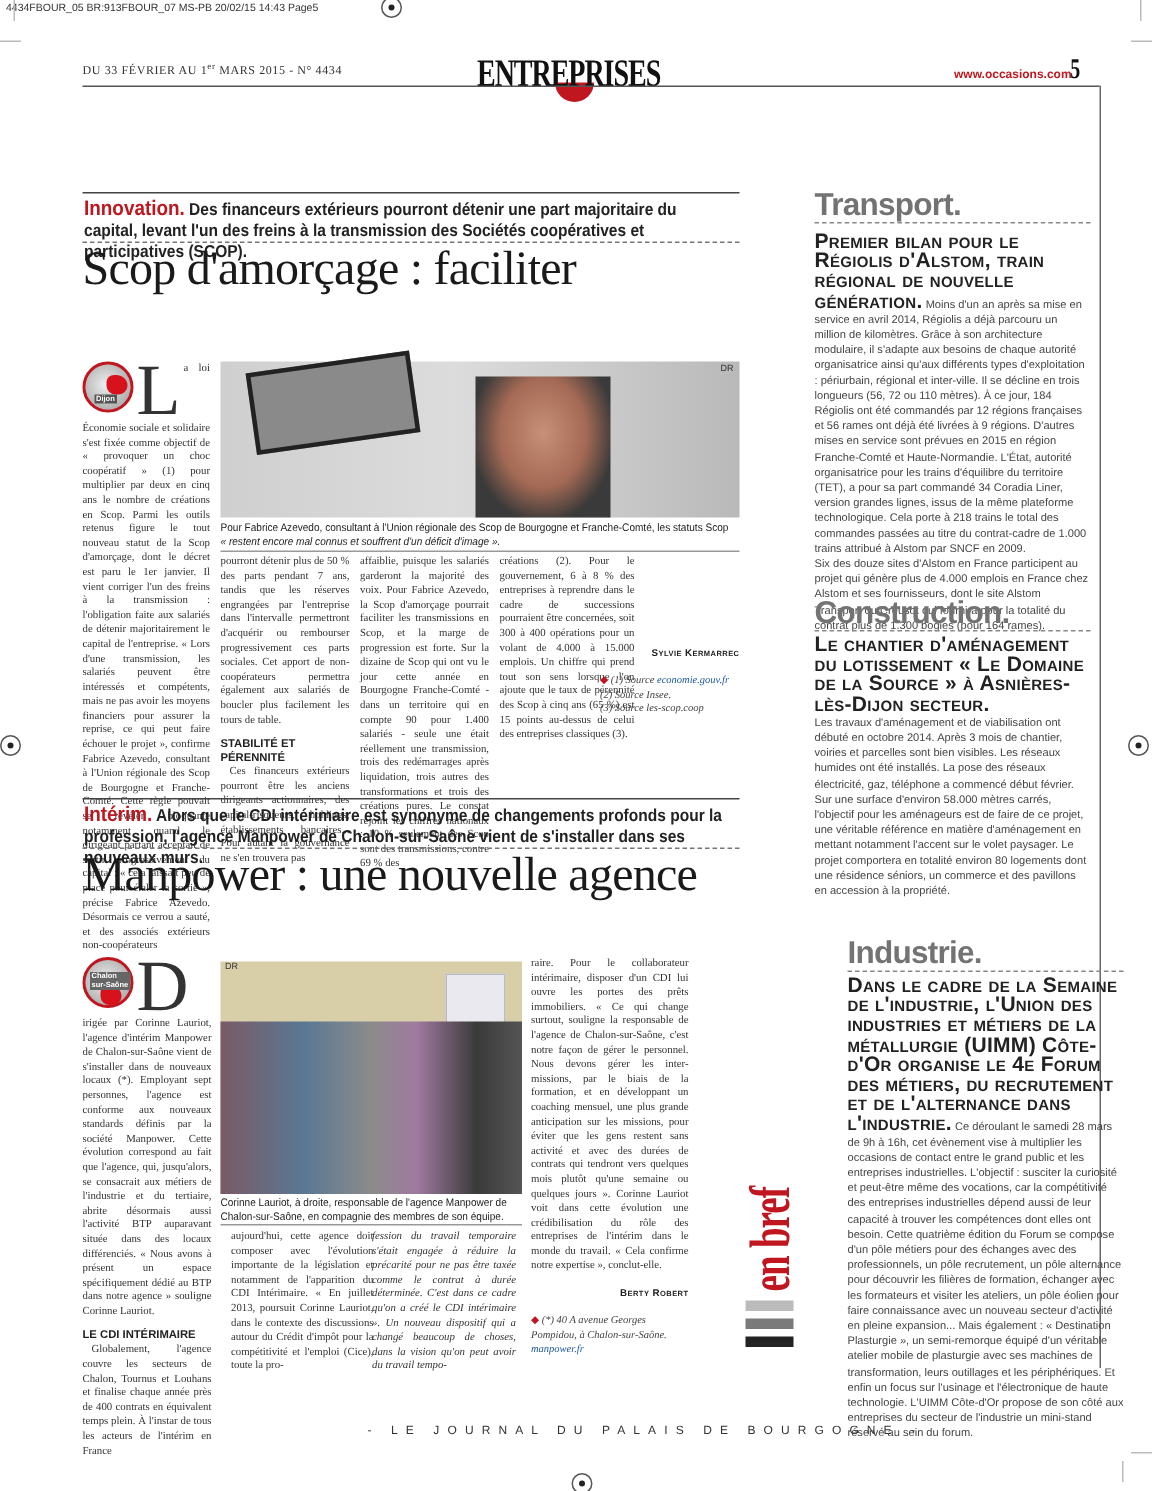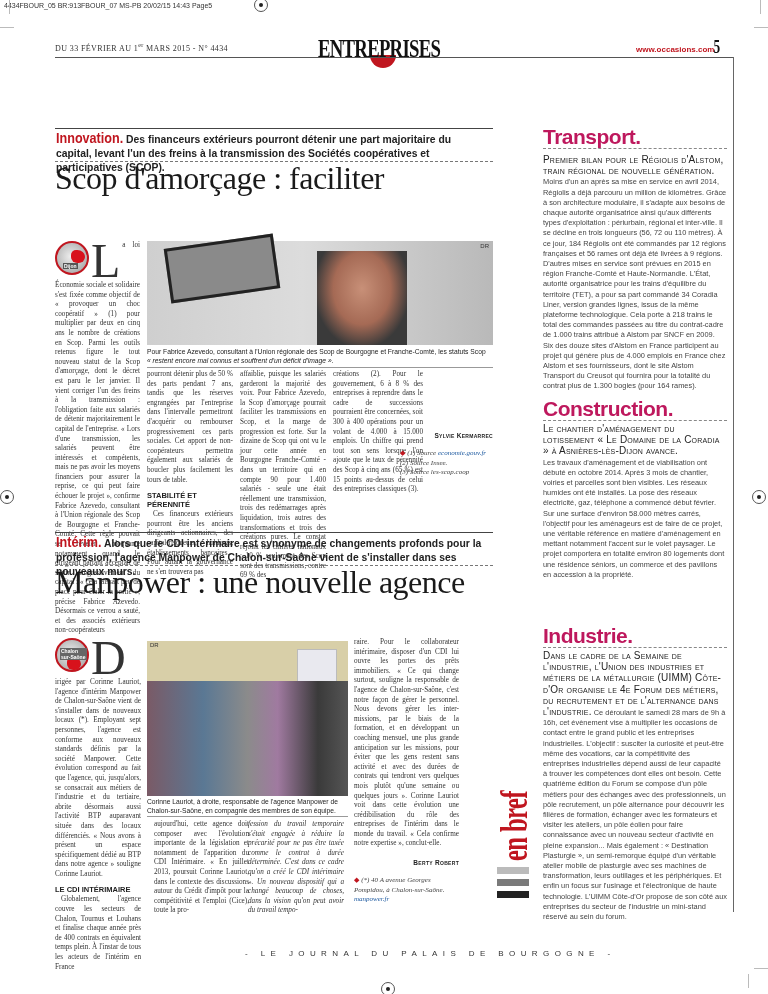--- a/index.html
+++ b/index.html
@@ -27,22 +27,22 @@
 .notes{font:italic 7px "Liberation Serif",serif;line-height:9.5px;color:#444}
 .notes .lnk{color:#1e5aa0}
 .diamond{color:#c0161f;font-style:normal}
 .photo{background:linear-gradient(135deg,#d9d9d9,#bdbdbd)}
 .caption{font:7.3px "Liberation Sans",sans-serif;line-height:9px;color:#222;transform:scaleX(.92);transform-origin:left;white-space:nowrap}
 .logo{width:34px;height:34px;border-radius:50%;border:2px solid #c0161f;background:radial-gradient(circle at 45% 45%,#eee,#999)}
 .logo .map{position:absolute;left:14px;top:7px;width:14px;height:13px;background:#d8121c;border-radius:40% 60% 50% 50%}
 .logo .lbl{position:absolute;left:6px;top:20px;font:bold 5px "Liberation Sans",sans-serif;color:#fff;background:#555;padding:0 1px}
 .dropcap{float:left;font:48px "Liberation Serif",serif;line-height:40px;margin:0 2px 0 0}
 .side{font:7.4px "Liberation Sans",sans-serif;line-height:10.2px;color:#444}
-.side .lead{font-weight:normal;color:#222;font-variant:small-caps;font-size:10px;letter-spacing:.2px}
-.shead{font:bold 21px "Liberation Sans",sans-serif;color:#be185d;letter-spacing:-.5px;border-bottom:1px dashed #888;line-height:22px}
+.side .lead{font-weight:bold;color:#222;font-variant:small-caps;font-size:14px;letter-spacing:.2px}
+.shead{font:bold 21px "Liberation Sans",sans-serif;color:#737373;letter-spacing:-.5px;border-bottom:1px dashed #888;line-height:22px}
 .vline{width:1px;background:#444}
 .enbref{left:490px;top:795px;width:40px;height:60px}
 .enbref span{display:block;font:bold 38px "Liberation Serif",serif;color:#c0161f;transform:rotate(-90deg) scaleX(.65);transform-origin:left top;position:absolute;left:2px;top:66px;white-space:nowrap;letter-spacing:-1px}
 .bar{left:497px;width:32px;height:7px}
 .footer{left:245px;top:949px;font:8px "Liberation Sans",sans-serif;letter-spacing:5.4px;color:#333}
 </style>
 </head>
 <body>
 
 <div class="abs slug">4434FBOUR_05 BR:913FBOUR_07 MS-PB  20/02/15  14:43  Page5</div>
@@ -150,23 +150,23 @@
 <div class="abs bar" style="top:879px;background:#7a7a7a"></div>
 <div class="abs bar" style="top:891px;background:#222"></div>
 
 <div class="abs" style="left:543px;top:126px;width:184px">
   <div class="shead">Transport.</div>
   <div class="side" style="margin-top:6px"><span class="lead">Premier bilan pour le Régiolis d'Alstom, train régional de nouvelle génération.</span><span> Moins d'un an après sa mise en service en avril 2014, Régiolis a déjà parcouru un million de kilomètres. Grâce à son architecture modulaire, il s'adapte aux besoins de chaque autorité organisatrice ainsi qu'aux différents types d'exploitation : périurbain, régional et inter-ville. Il se décline en trois longueurs (56, 72 ou 110 mètres). À ce jour, 184 Régiolis ont été commandés par 12 régions françaises et 56 rames ont déjà été livrées à 9 régions. D'autres mises en service sont prévues en 2015 en région Franche-Comté et Haute-Normandie. L'État, autorité organisatrice pour les trains d'équilibre du territoire (TET), a pour sa part commandé 34 Coradia Liner, version grandes lignes, issus de la même plateforme technologique. Cela porte à 218 trains le total des commandes passées au titre du contrat-cadre de 1.000 trains attribué à Alstom par SNCF en 2009.</span></div>
   <div class="side">Six des douze sites d'Alstom en France participent au projet qui génère plus de 4.000 emplois en France chez Alstom et ses fournisseurs, dont le site Alstom Transport du Creusot qui fournira pour la totalité du contrat plus de 1.300 bogies (pour 164 rames).</div>
 </div>
 <div class="abs" style="left:543px;top:398px;width:184px">
   <div class="shead">Construction.</div>
-  <div class="side" style="margin-top:3px"><span class="lead">Le chantier d'aménagement du lotissement « Le Domaine de la Coradia » à Asnières-lès-Dijon avance.</span></div>
+  <div class="side" style="margin-top:3px"><span class="lead">Le chantier d'aménagement du lotissement « Le Domaine de la Source » à Asnières-lès-Dijon secteur.</span></div>
   <div class="side">Les travaux d'aménagement et de viabilisation ont débuté en octobre 2014. Après 3 mois de chantier, voiries et parcelles sont bien visibles. Les réseaux humides ont été installés. La pose des réseaux électricité, gaz, téléphone a commencé début février. Sur une surface d'environ 58.000 mètres carrés, l'objectif pour les aménageurs est de faire de ce projet, une véritable référence en matière d'aménagement en mettant notamment l'accent sur le volet paysager. Le projet comportera en totalité environ 80 logements dont une résidence séniors, un commerce et des pavillons en accession à la propriété.</div>
 </div>
-<div class="abs" style="left:543px;top:625px;width:184px">
+<div class="abs" style="left:565px;top:625px;width:184px">
   <div class="shead">Industrie.</div>
   <div class="side" style="margin-top:3px"><span class="lead">Dans le cadre de la Semaine de l'industrie, l'Union des industries et métiers de la métallurgie (UIMM) Côte-d'Or organise le 4e Forum des métiers, du recrutement et de l'alternance dans l'industrie.</span><span> Ce déroulant le samedi 28 mars de 9h à 16h, cet évènement vise à multiplier les occasions de contact entre le grand public et les entreprises industrielles. L'objectif : susciter la curiosité et peut-être même des vocations, car la compétitivité des entreprises industrielles dépend aussi de leur capacité à trouver les compétences dont elles ont besoin. Cette quatrième édition du Forum se compose d'un pôle métiers pour des échanges avec des professionnels, un pôle recrutement, un pôle alternance pour découvrir les filières de formation, échanger avec les formateurs et visiter les ateliers, un pôle éolien pour faire connaissance avec un nouveau secteur d'activité en pleine expansion... Mais également : « Destination Plasturgie », un semi-remorque équipé d'un véritable atelier mobile de plasturgie avec ses machines de transformation, leurs outillages et les périphériques. Et enfin un focus sur l'usinage et l'électronique de haute technologie. L'UIMM Côte-d'Or propose de son côté aux entreprises du secteur de l'industrie un mini-stand réservé au sein du forum.</span></div>
 </div>
 
 <div class="abs footer">- LE JOURNAL DU PALAIS DE BOURGOGNE -</div>
 <div class="abs crop" style="left:754px;top:968px;width:14px;height:1px"></div>
 <div class="abs crop" style="left:748px;top:974px;width:1px;height:14px"></div>
 
 </body></html>

